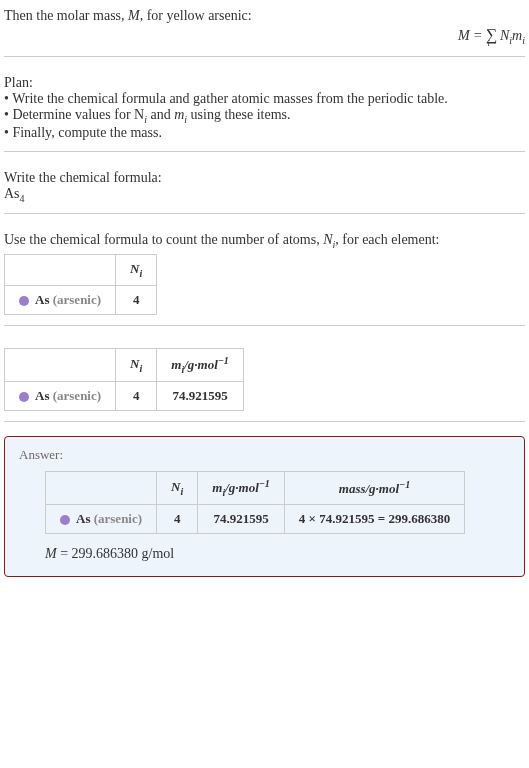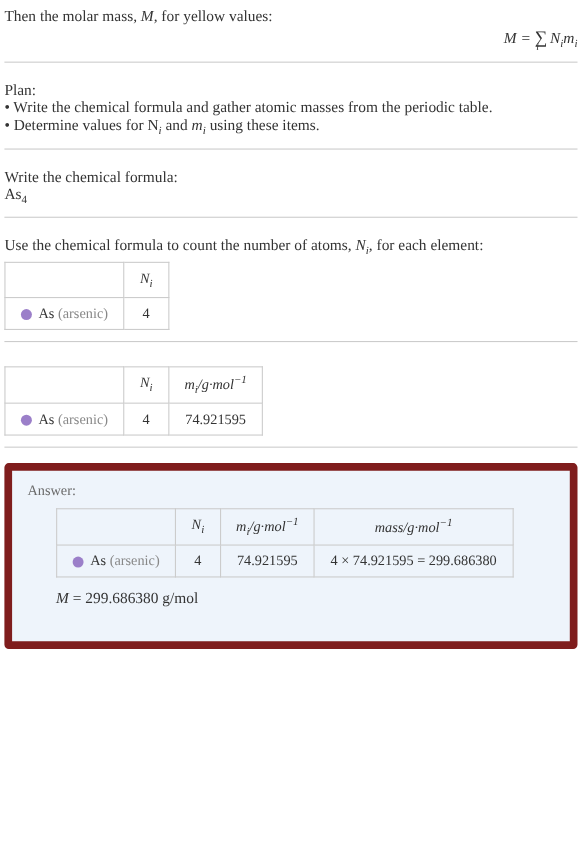--- a/index.html
+++ b/index.html
@@ -30,68 +30,69 @@
     .spaced-top { margin-top: 14px; }
     table.data {
       border-collapse: collapse;
       margin-top: 4px;
       font-size: 13px;
     }
     table.data th, table.data td {
       border: 1px solid #ccc;
       padding: 6px 14px;
       text-align: center;
-      font-weight: normal;
+      font-weight: bold;
     }
     table.data td.left { text-align: left; }
     .dot {
       display: inline-block;
       width: 10px; height: 10px;
       border-radius: 50%;
       margin-right: 6px;
       vertical-align: middle;
     }
     .gray { color: #888; }
     .answer-box {
       background: #eef4fb;
-      border: 7px solid #7f1d1d;
+      border: 1px solid #7f1d1d;
       border-radius: 4px;
-      padding: 10px 14px 30px 14px;
+      padding: 10px 14px 14px 14px;
       margin-top: 4px;
     }
     .answer-label {
       color: #6a6a6a;
       font-size: 13px;
       margin-bottom: 8px;
     }
     .answer-box table.data { margin-left: 26px; }
     .molar-line { margin: 12px 0 0 26px; font-style: italic; }
     .ital { font-style: italic; }
     .hdr-cell { font-style: italic; }
     .chem-sub { font-size: 10px; vertical-align: sub; }
     .nowrap { white-space: nowrap; }
   </style>
 </head>
 <body>
 
 <div class="section">
   <div>
-    <span>Then the molar mass, </span><span class="ital">M</span><span>, for yellow values:</span>
+    <span>Then the molar mass, </span><span class="ital">M</span><span>, for yellow arsenic:</span>
   </div>
   <div class="formula-line nowrap">
     <span class="ital">M</span><span> = </span><span class="sum-sym">∑</span><span class="sum-i">i</span><span class="ital">N</span><span class="sub">i</span><span class="ital">m</span><span class="sub">i</span>
   </div>
 </div>
 
 <div class="section spaced-top">
   <div>Plan:</div>
   <div class="plan-bullet">• Write the chemical formula and gather atomic masses from the periodic table.</div>
   <div class="plan-bullet">
     <span>• Determine values for N</span><span class="sub">i</span><span> and </span><span class="ital">m</span><span class="sub">i</span><span> using these items.</span>
   </div>
+  <div class="plan-bullet">• Finally, compute the mass.</div>
 </div>
 
 <div class="section spaced-top">
   <div>Write the chemical formula:</div>
   <div>
     <span>As</span><span class="chem-sub">4</span>
   </div>
 </div>
 
 <div class="section spaced-top">

